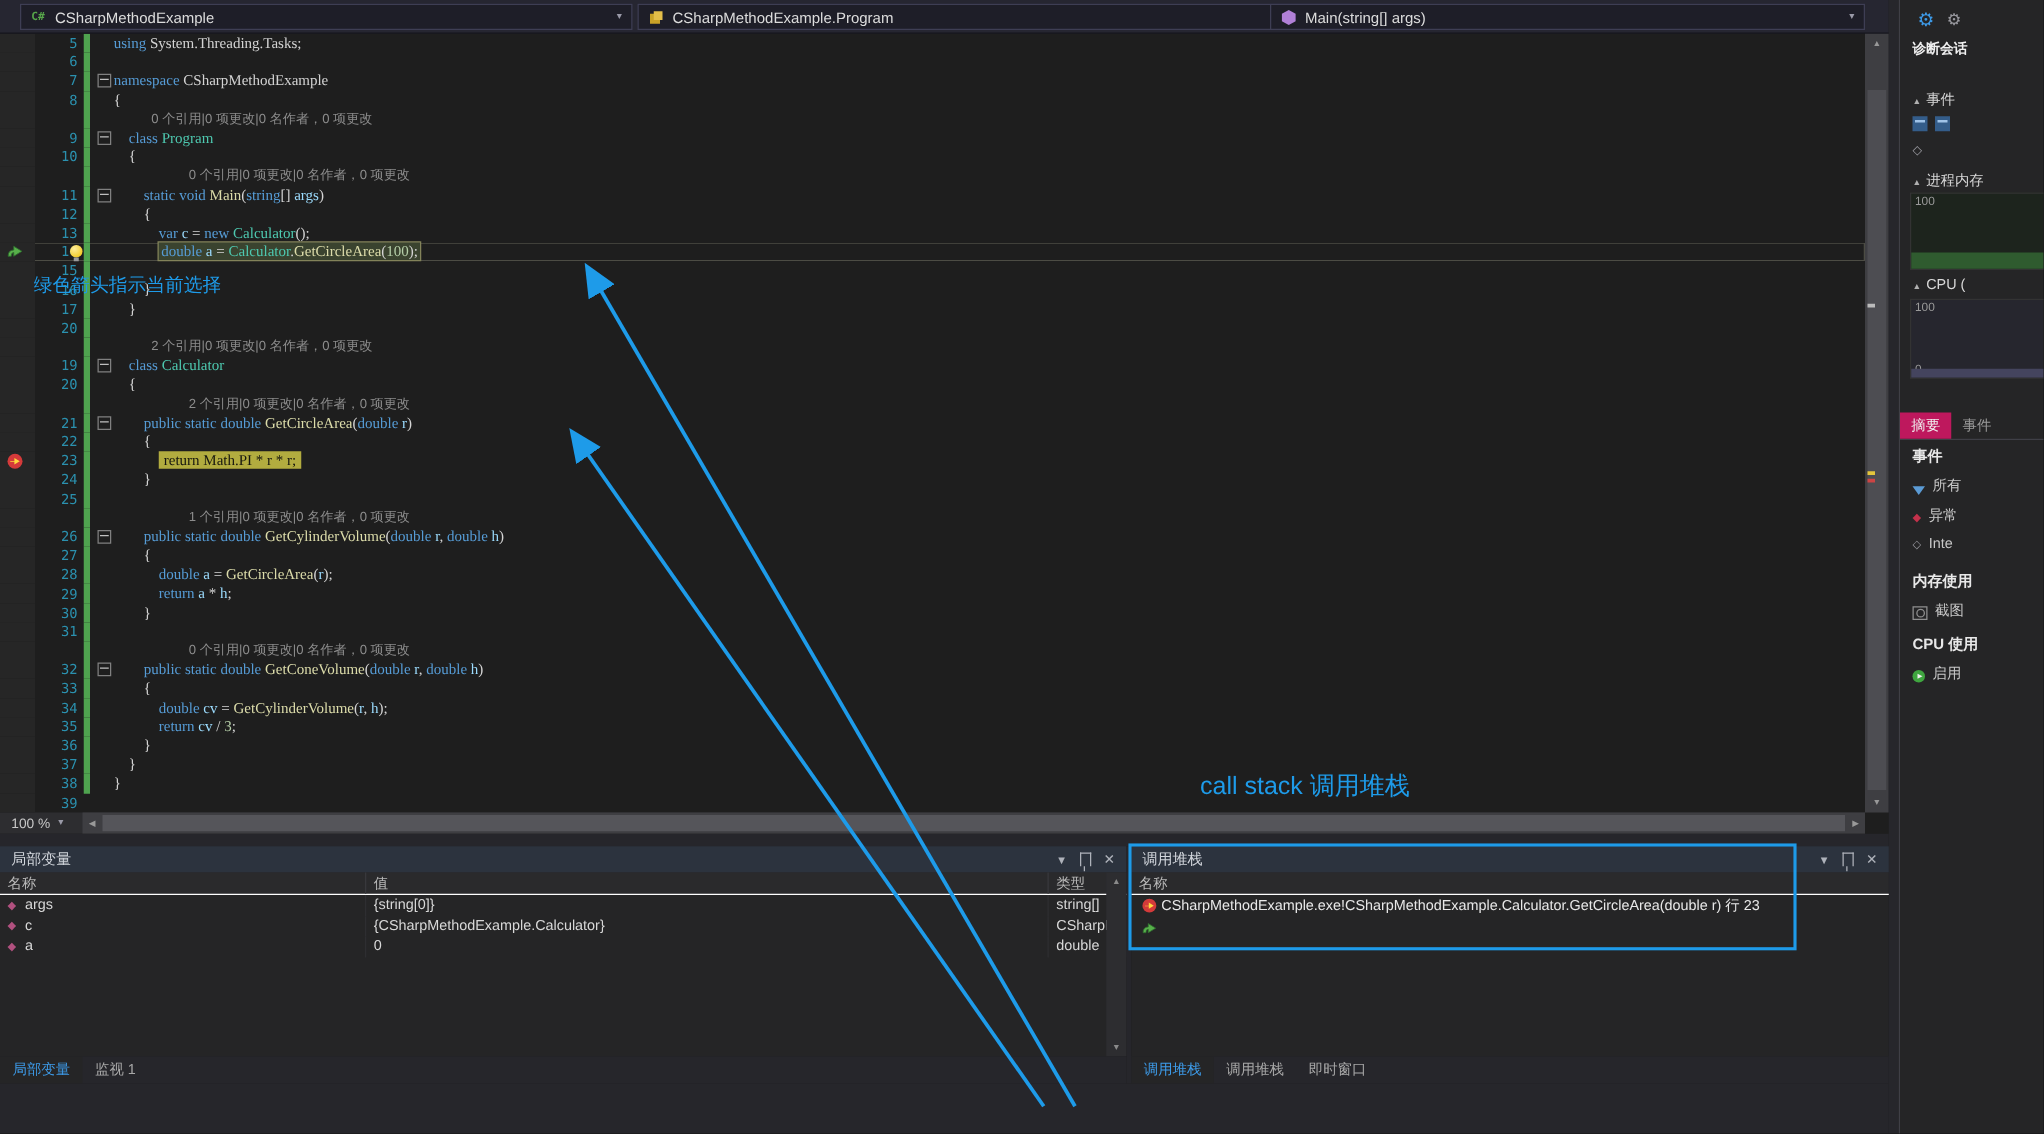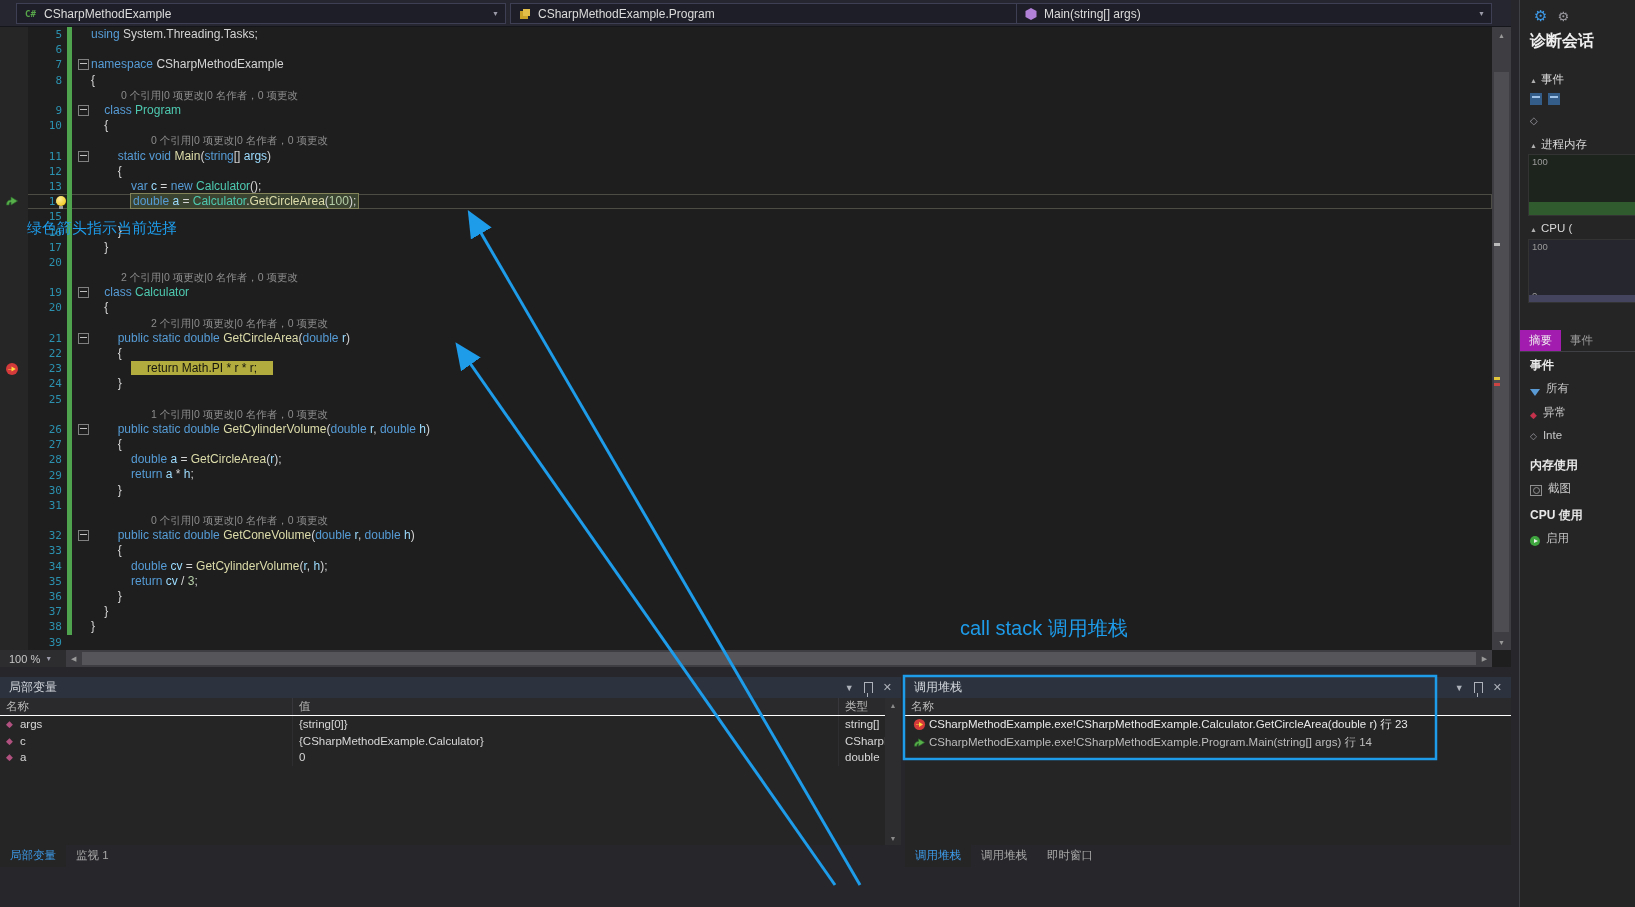--- a/index.html
+++ b/index.html
@@ -24,26 +24,26 @@
   .gut{width:28px;height:100%;flex:none;position:relative;background:#262626;}
   .gut svg{position:absolute;left:5px;top:1px;}
   .lnum{width:34px;flex:none;text-align:right;color:#2B91AF;font-family:"DejaVu Sans Mono",monospace;
         font-size:11px;padding-right:5px;box-sizing:content-box;}
   .gbar{width:9px;flex:none;height:100%;}
   .crow.g .gbar{border-left:5px solid #4FA34F;box-sizing:border-box;}
   .foldc{width:15px;flex:none;display:flex;align-items:center;justify-content:center;height:100%;}
   .fold{width:9px;height:9px;border:1px solid #808080;position:relative;background:#1E1E1E;}
   .fold::after{content:"";position:absolute;left:1px;right:1px;top:3px;height:1px;background:#C0C0C0;}
   pre.codetext,pre.lenstext{margin:0;white-space:pre;line-height:15.2px;height:15.2px;}
-  pre.codetext{font-family:Liberation Sans, sans-serif;font-size:12px;color:#D4D4D4;}
+  pre.codetext{font-family:Liberation Serif, serif;font-size:12px;color:#D4D4D4;}
   pre.lenstext{font-family:"Liberation Sans","DejaVu Sans",sans-serif;font-size:10.5px;color:#8C8C8C;}
   .kw{color:#569CD6;} .ty{color:#4EC9B0;} .me{color:#DCDCAA;} .va{color:#9CDCFE;}
   .nu{color:#B5CEA8;} .pl{color:#D4D4D4;}
   .frame-hl{background:#3A432F;box-shadow:0 0 0 1px #83835A;padding:0 2px;}
-  .cur-hl{background:#B2AC3F;padding:0 16px;}
+  .cur-hl{background:#B2AC3F;padding:0 4px;}
   .cur-hl span{color:#17170F !important;}
   .bulb{position:absolute;left:56px;top:2px;width:10px;height:10px;border-radius:50%;
         background:radial-gradient(circle at 35% 30%,#FFEE9C,#F0C000);}
   .bulb::after{content:"";position:absolute;left:3px;bottom:-3px;width:4px;height:3px;background:#9A9A9A;}
 
   
   .vscroll{position:absolute;left:1492px;top:27px;width:19px;height:623px;background:#3E3E42;}
   .vscroll .btn{height:16px;display:flex;align-items:center;justify-content:center;color:#999;font-size:7px;}
   .vscroll .btn.dn{position:absolute;bottom:0;left:0;right:0;}
   .vthumb{position:absolute;left:2px;right:2px;top:45px;height:560px;background:#4D4D52;}
@@ -88,28 +88,28 @@
   .tab{padding:3px 10px 0 10px;font-size:11.5px;color:#A8A8A8;}
   .tab.active{background:#252526;color:#3D9BE9;}
 
   
   .diag{position:absolute;left:1519px;top:0;width:116px;height:907px;background:#252526;
         border-left:1px solid #3F3F46;color:#CCC;overflow:hidden;box-sizing:border-box;}
   .split-v{position:absolute;left:1511px;top:0;width:8px;height:907px;background:#26262B;}
   .diag .abs{position:absolute;left:10px;white-space:nowrap;}
   .dsec{font-size:11.5px;color:#D8D8D8;}
   .dsec .tri{font-size:7px;color:#B0B0B0;margin-right:4px;}
-  .dtitle{font-size:16px;font-weight:bold;color:#F0F0F0;}
+  .dtitle{font-size:11px;font-weight:bold;color:#F0F0F0;}
   .dchart{position:absolute;left:8px;width:108px;background:#1D241D;border:1px solid #333;}
   .dchart .mx,.dchart .mn{position:absolute;left:3px;font-size:9.5px;color:#9A9A9A;}
   .dchart .mx{top:1px;} .dchart .mn{bottom:1px;}
   .dchart .fill{position:absolute;left:0;right:0;bottom:0;}
   .dtabs{position:absolute;left:0;width:116px;display:flex;border-bottom:1px solid #3F3F46;}
   .dtab{padding:3px 9px;font-size:11.5px;color:#9A9A9A;}
-  .dtab.active{background:#a21caf;color:#F0F0F0;}
+  .dtab.active{background:#be185d;color:#F0F0F0;}
   .dhead{font-size:12px;font-weight:bold;color:#E8E8E8;}
   .ditem{font-size:11.5px;color:#C8C8C8;display:flex;align-items:flex-end;gap:6px;}
   .sq{width:12px;height:12px;background:#345D8A;display:inline-block;position:relative;}
   .sq::after{content:"";position:absolute;left:2px;right:2px;top:3px;height:2px;background:#9FC3E8;}
   .funnel{width:0;height:0;border-left:5px solid transparent;border-right:5px solid transparent;
           border-top:7px solid #5B9BD5;display:inline-block;}
   .snap{width:10px;height:9px;border:1px solid #909090;position:relative;display:inline-block;}
   .snap::after{content:"";position:absolute;left:2px;top:1px;width:5px;height:5px;border-radius:50%;border:1px solid #909090;}
   .gdot{width:10px;height:10px;border-radius:50%;background:#3FA63F;display:inline-block;position:relative;}
   .gdot::after{content:"";position:absolute;left:4px;top:2.5px;width:0;height:0;
@@ -564,21 +564,20 @@
             </svg>
           </span>
           <span>CSharpMethodExample.exe!CSharpMethodExample.Calculator.GetCircleArea(double r) 行 23</span>
         </div>
         <div class="csrow prev">
           <span class="fico">
             <svg width="13" height="11" viewBox="0 0 14 12">
               <path d="M1.5 10 Q1.5 5 6 5 L6 2 L12.5 6 L6 10 L6 7 Q4 7 4 10 Z" fill="#57B04A" stroke="#2E6B2E" stroke-width="0.7"></path>
             </svg>
           </span>
-          <span>CSharpMethodExample.exe!CSharpMethodExample.Program.Main(string[] args) 行 14</span>
         </div>
       </div>
   </div>
 
   <div class="tabstrip ts-l">
       <div class="tab active">局部变量</div>
       <div class="tab">监视 1</div>
     </div>
   <div class="tabstrip ts-r">
       <div class="tab active">调用堆栈</div>

